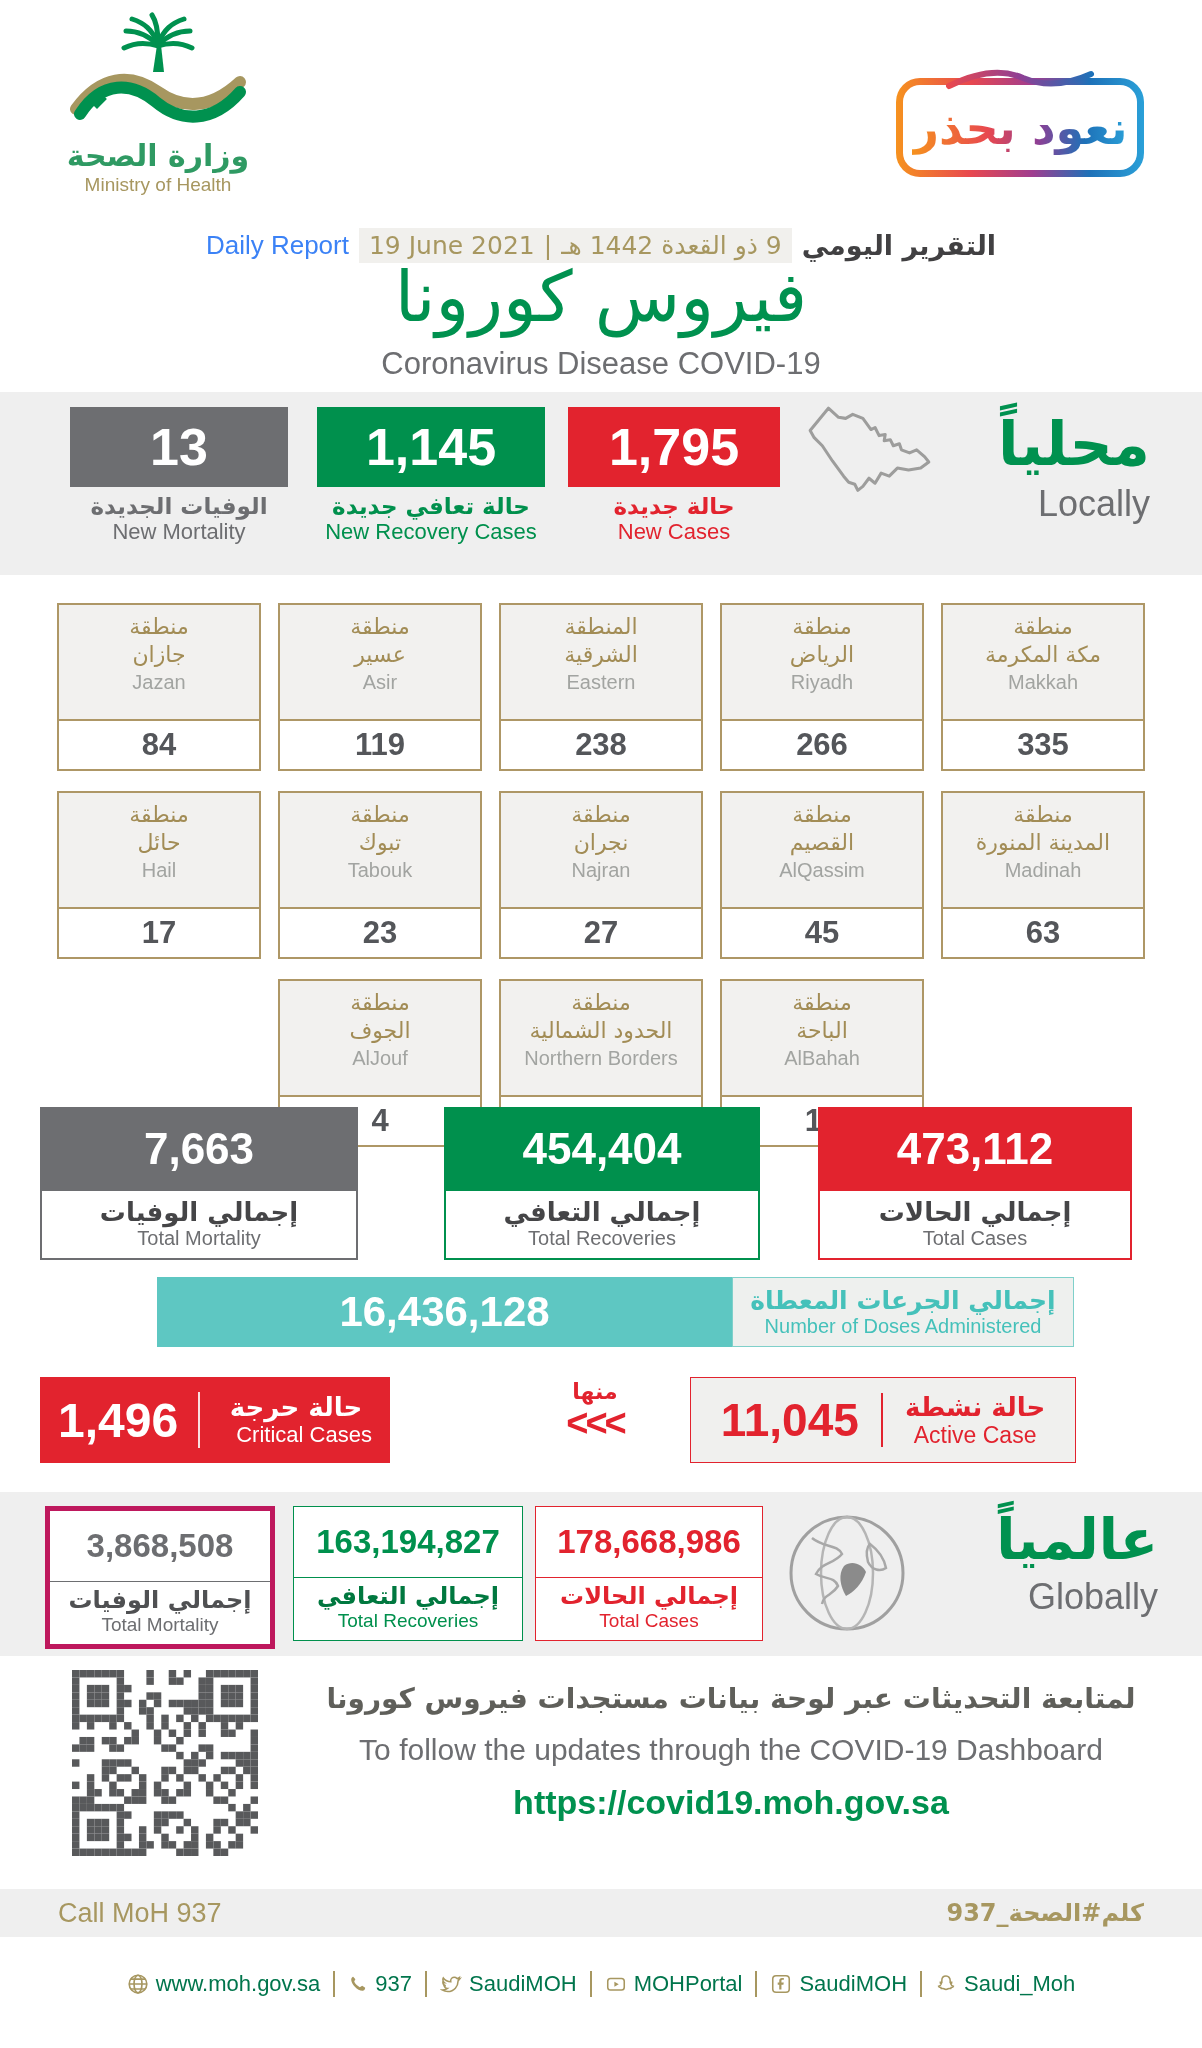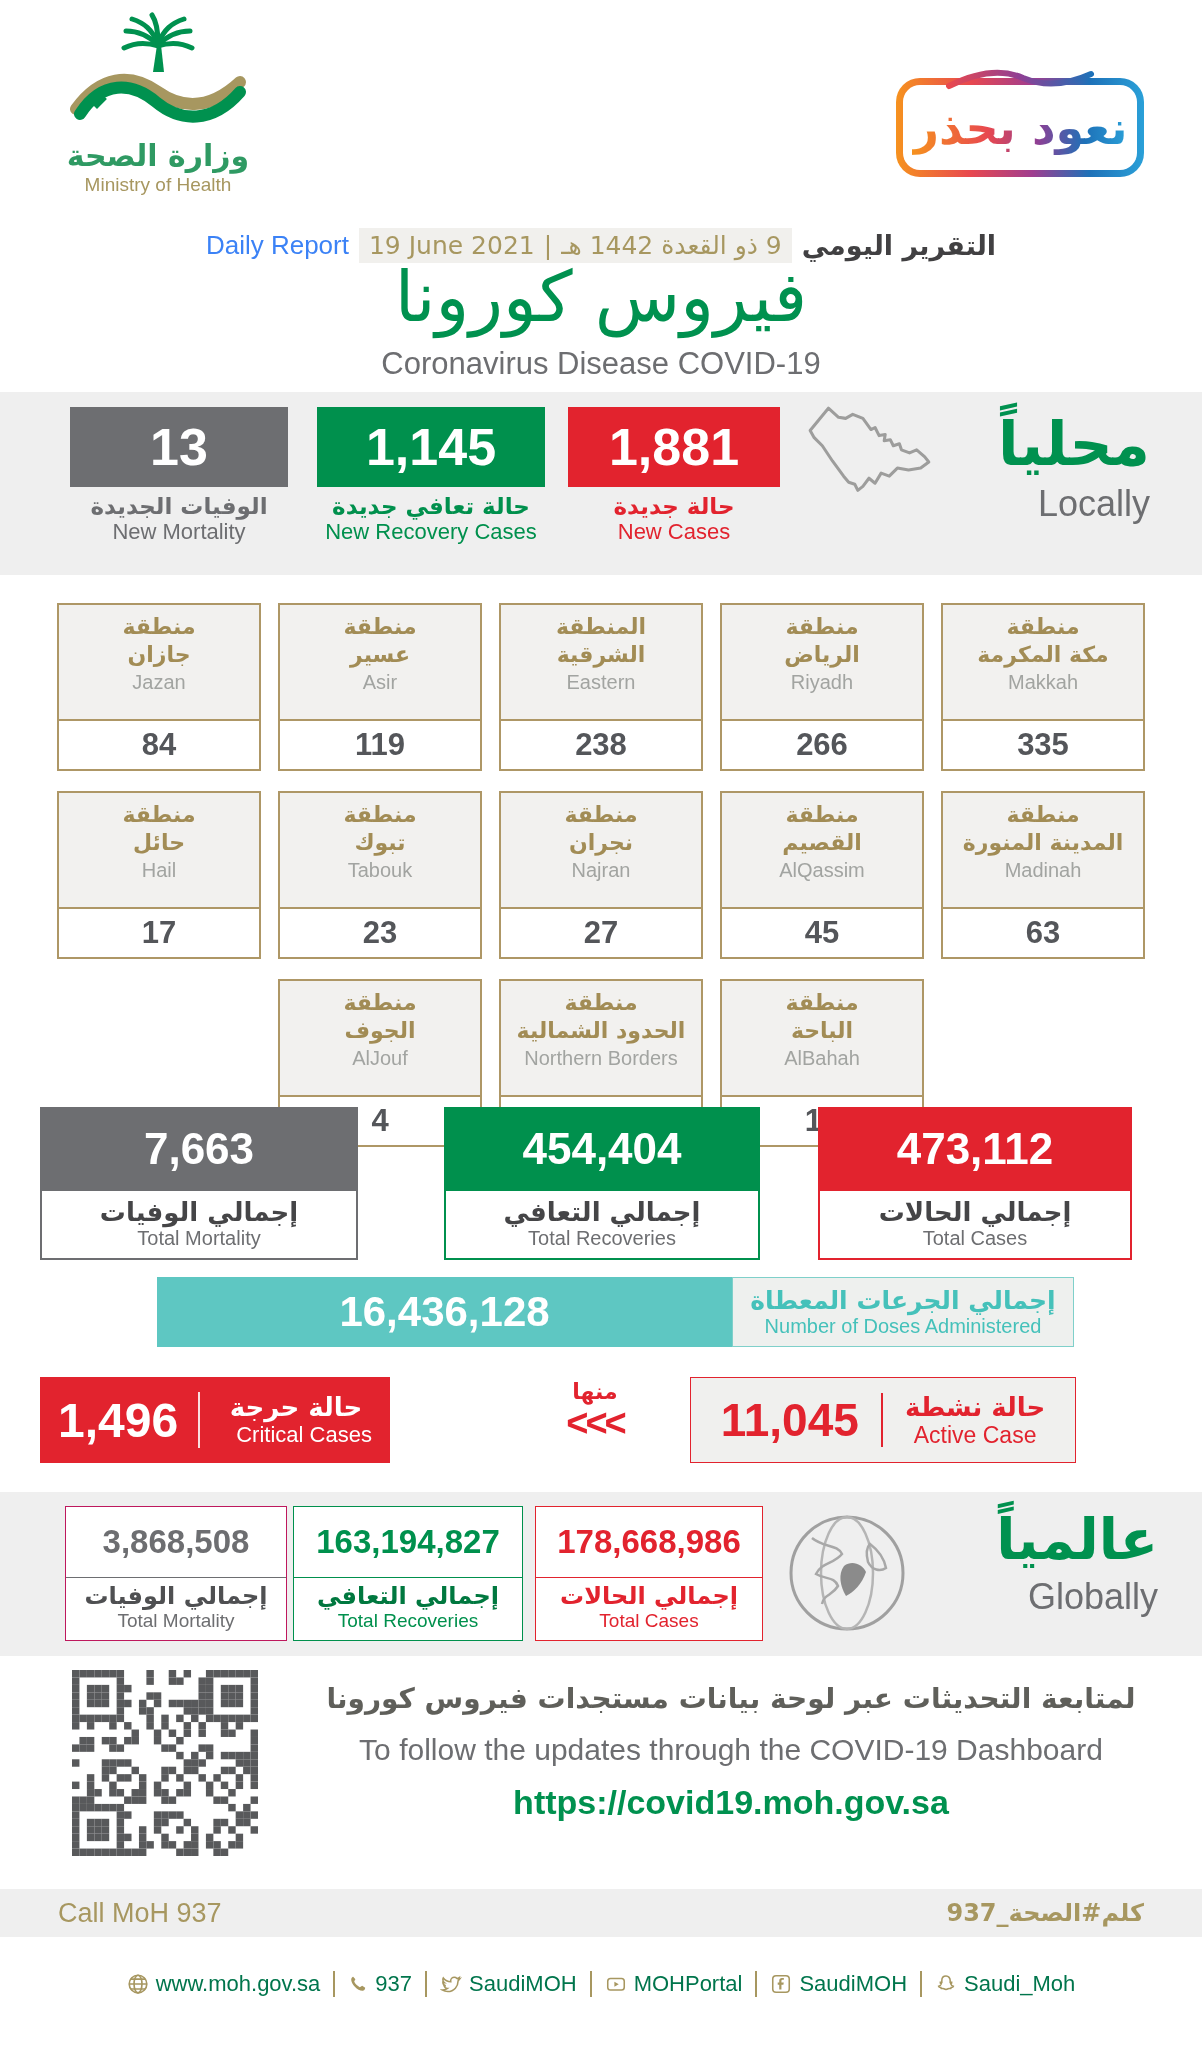--- a/index.html
+++ b/index.html
@@ -47,21 +47,21 @@
   .ksa-map{position:absolute;left:800px;top:10px;}
   .section-label{position:absolute;right:52px;top:18px;width:220px;text-align:right;}
   .section-label .big-ar{color:#00914f;font-weight:bold;font-size:60px;line-height:1.15;direction:rtl;}
   .section-label .big-en{color:#6d6e71;font-size:36px;margin-top:4px;}
 
   
   .regions{padding-top:28px;height:532px;box-sizing:border-box;}
   .rrow{display:flex;justify-content:center;gap:17px;margin-bottom:20px;}
   .rcard{width:200px;border:2px solid #ae9766;background:#fff;}
   .rcard-top{background:#f2f1ef;min-height:100px;padding:8px 4px 6px;text-align:center;border-bottom:2px solid #ae9766;}
-  .rcard-ar{color:#a28c55;font-weight:bold;font-size:22px;line-height:1.28;direction:rtl;}
+  .rcard-ar{color:#a28c55;font-weight:normal;font-size:22px;line-height:1.28;direction:rtl;}
   .rcard-en{color:#a2a4a1;font-size:20px;margin-top:2px;}
   .rcard-num{height:48px;display:flex;align-items:center;justify-content:center;color:#54565a;font-weight:bold;font-size:31px;}
 
   
   .totals{position:relative;height:160px;}
   .tbox{position:absolute;top:0;}
   .tbox .t-num{height:84px;display:flex;align-items:center;justify-content:center;color:#fff;font-weight:bold;font-size:44px;}
   .tbox .t-label{background:#fff;text-align:center;padding:6px 4px 8px;}
   .tbox .t-ar{color:#454547;font-weight:bold;font-size:26px;direction:rtl;}
   .tbox .t-en{color:#6d6e71;font-size:20px;}
@@ -98,21 +98,21 @@
   .active-box .lbl .a{font-weight:bold;font-size:26px;direction:rtl;text-align:center;}
   .active-box .lbl .e{font-size:23px;text-align:center;}
 
   
   .globally{height:164px;}
   .gbox{position:absolute;top:14px;background:#fff;text-align:center;}
   .gbox .g-num{height:70px;display:flex;align-items:center;justify-content:center;font-weight:bold;font-size:33px;}
   .gbox .g-label{padding:4px 2px 8px;}
   .gbox .g-ar{font-weight:bold;font-size:24px;direction:rtl;}
   .gbox .g-en{font-size:19px;}
-  .g-mort{left:65px;width:220px;border:1px solid #be185d;}
+  .g-mort{left:45px;width:220px;border:5px solid #be185d;}
   .g-mort .g-num{color:#6d6e71;border-bottom:1px solid #6d6e71;}
   .g-mort .g-ar{color:#4f5052;} .g-mort .g-en{color:#6d6e71;}
   .g-rec{left:293px;width:228px;border:1px solid #00904d;}
   .g-rec .g-num{color:#00904d;border-bottom:1px solid #00904d;}
   .g-rec .g-ar{color:#00783f;} .g-rec .g-en{color:#00904d;}
   .g-cases{left:535px;width:226px;border:1px solid #e2232e;}
   .g-cases .g-num{color:#e2232e;border-bottom:1px solid #e2232e;}
   .g-cases .g-ar{color:#e2232e;} .g-cases .g-en{color:#e2232e;}
   .globe{position:absolute;left:782px;top:16px;}
   .globally .section-label{top:16px;right:44px;width:240px;}
@@ -200,21 +200,21 @@
       <div class="l-en">New Mortality</div>
     </div>
 
     <div class="stat stat-rec">
       <div class="stat-box">1,145</div>
       <div class="l-ar ar">حالة تعافي جديدة</div>
       <div class="l-en">New Recovery Cases</div>
     </div>
 
     <div class="stat stat-new">
-      <div class="stat-box">1,881</div>
+      <div class="stat-box">1,795</div>
       <div class="l-ar ar">حالة جديدة</div>
       <div class="l-en">New Cases</div>
     </div>
 
     <svg class="ksa-map" width="142" height="122" viewBox="0 0 140 114" fill="none">
       <path d="M10,25 L28,3 L38,12 L45,13 L52,9 L62,13 L70,24 L74,22 L78,30 L84,29 L83,35 L89,34 L92,40 L98,38 L100,44 L108,47 L115,44 L123,51 L127,56 L119,62 L107,64 L96,62 L88,70 L80,67 L74,77 L68,72 L62,80 L57,84 L54,78 L48,76 L43,70 L32,55 L22,40 L14,32 Z" stroke="#9d9d9c" stroke-width="3" stroke-linejoin="round" fill="none"></path>
     </svg>
 
     <div class="section-label">
       <div class="big-ar ar">محلياً</div>

